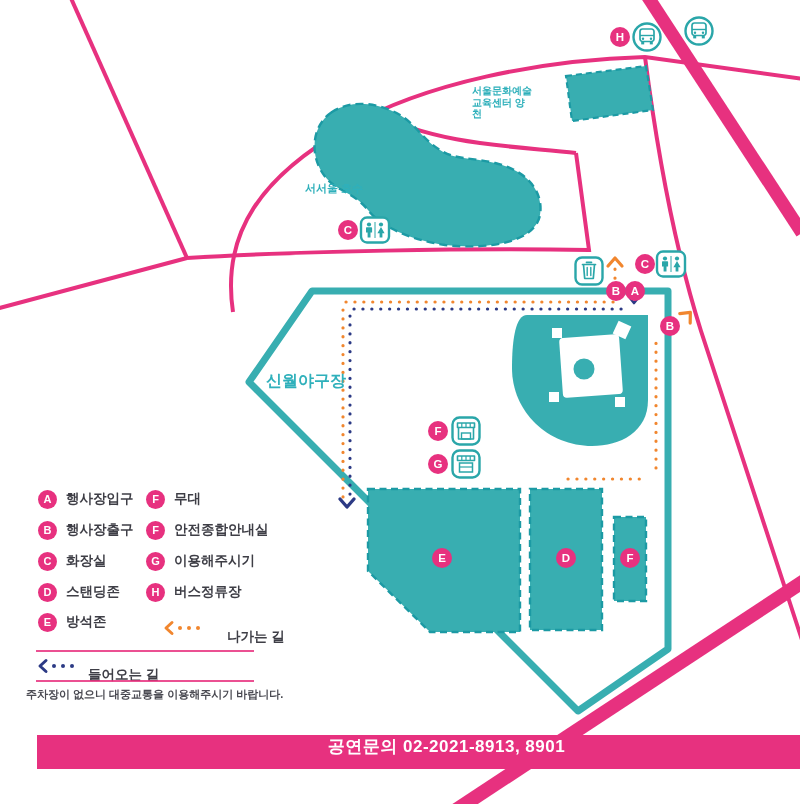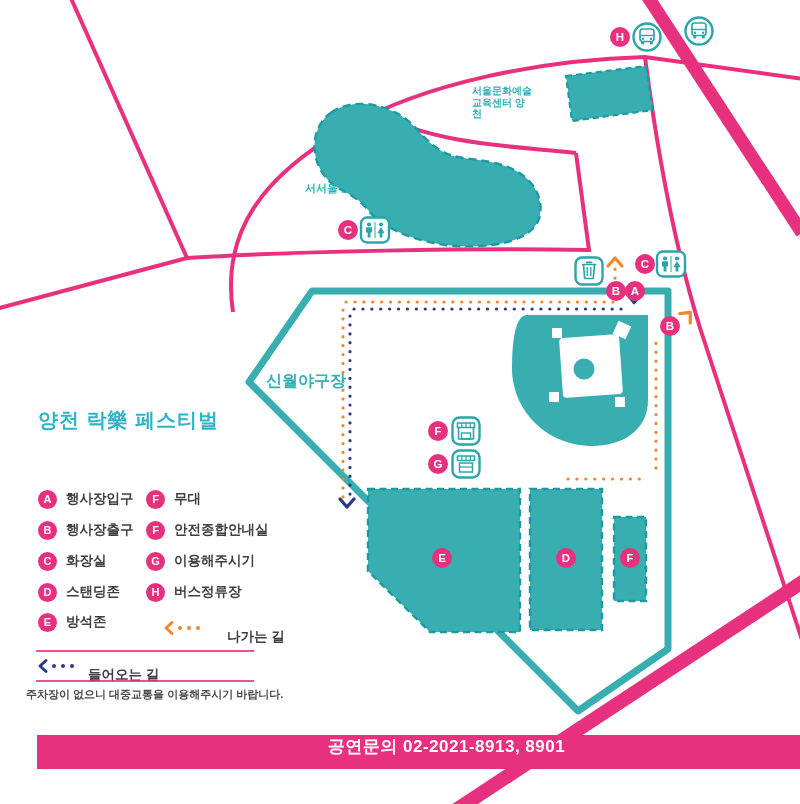--- a/index.html
+++ b/index.html
@@ -177,21 +177,20 @@
   <div class="mk" style="left:645px;top:264px;">C</div>
   <div class="mk" style="left:616px;top:291px;">B</div>
   <div class="mk" style="left:635px;top:291px;">A</div>
   <div class="mk" style="left:670px;top:326px;">B</div>
   <div class="mk" style="left:438px;top:431px;">F</div>
   <div class="mk" style="left:438px;top:464px;">G</div>
   <div class="mk" style="left:442px;top:558px;">E</div>
   <div class="mk" style="left:566px;top:558px;">D</div>
   <div class="mk" style="left:630px;top:558px;">F</div>
 
-  <div class="subtitle ovl">양천 락樂 페스티벌</div>
 
   <div class="lgi" style="left:38px;top:489px;">
     <span class="lgc">A</span>
     <span class="lgt">행사장입구</span>
   </div>
   <div class="lgi" style="left:38px;top:520px;">
     <span class="lgc">B</span>
     <span class="lgt">행사장출구</span>
   </div>
   <div class="lgi" style="left:38px;top:551px;">

